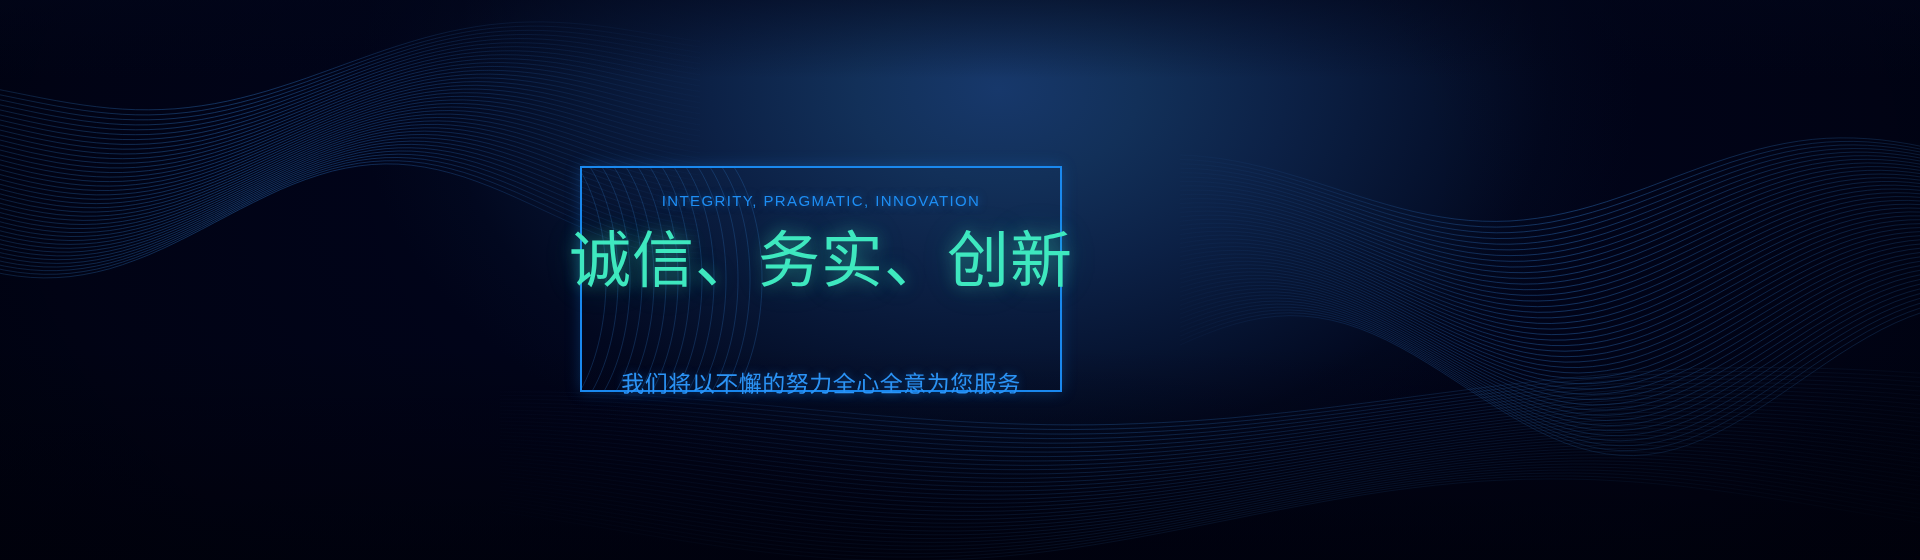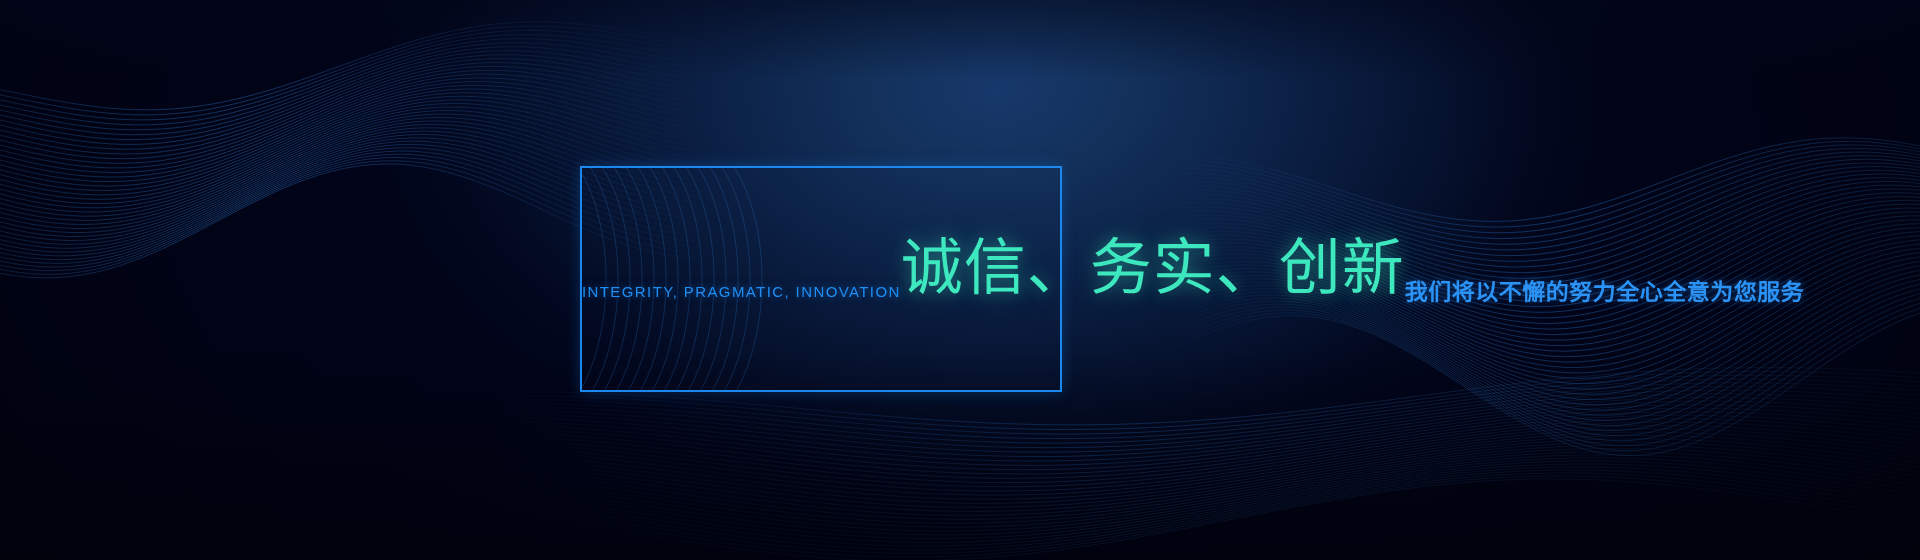--- a/index.html
+++ b/index.html
@@ -78,20 +78,21 @@
     inset: 0;
     overflow: hidden;
     pointer-events: none;
   }
   .frame-inner-arcs svg { display:block; width: 482px; height: 226px; }
 
   .frame-content {
     position: absolute;
     inset: 0;
     display: flex;
+    flex-direction: column;
     align-items: center;
     justify-content: flex-start;
     text-align: center;
   }
 
   .eyebrow {
     margin-top: 25px;
     font-size: 15px;
     line-height: 1;
     letter-spacing: 1.4px;
@@ -108,24 +109,24 @@
     font-weight: 400;
     color: #3ee8bf;
     letter-spacing: 1px;
     white-space: nowrap;
     text-shadow:
       0 0 16px rgba(62,232,191,0.42),
       0 0 34px rgba(40,200,175,0.22);
   }
 
   .tagline {
-    margin-top: 28px;
+    margin-top: 36px;
     font-size: 23px;
     line-height: 1.2;
-    font-weight: 700;
+    font-weight: 400;
     color: #2b93f5;
     letter-spacing: 0.5px;
     white-space: nowrap;
     text-shadow: 0 0 10px rgba(30,130,240,0.45);
   }
 </style>
 </head>
 <body>
 
 <div id="banner">

